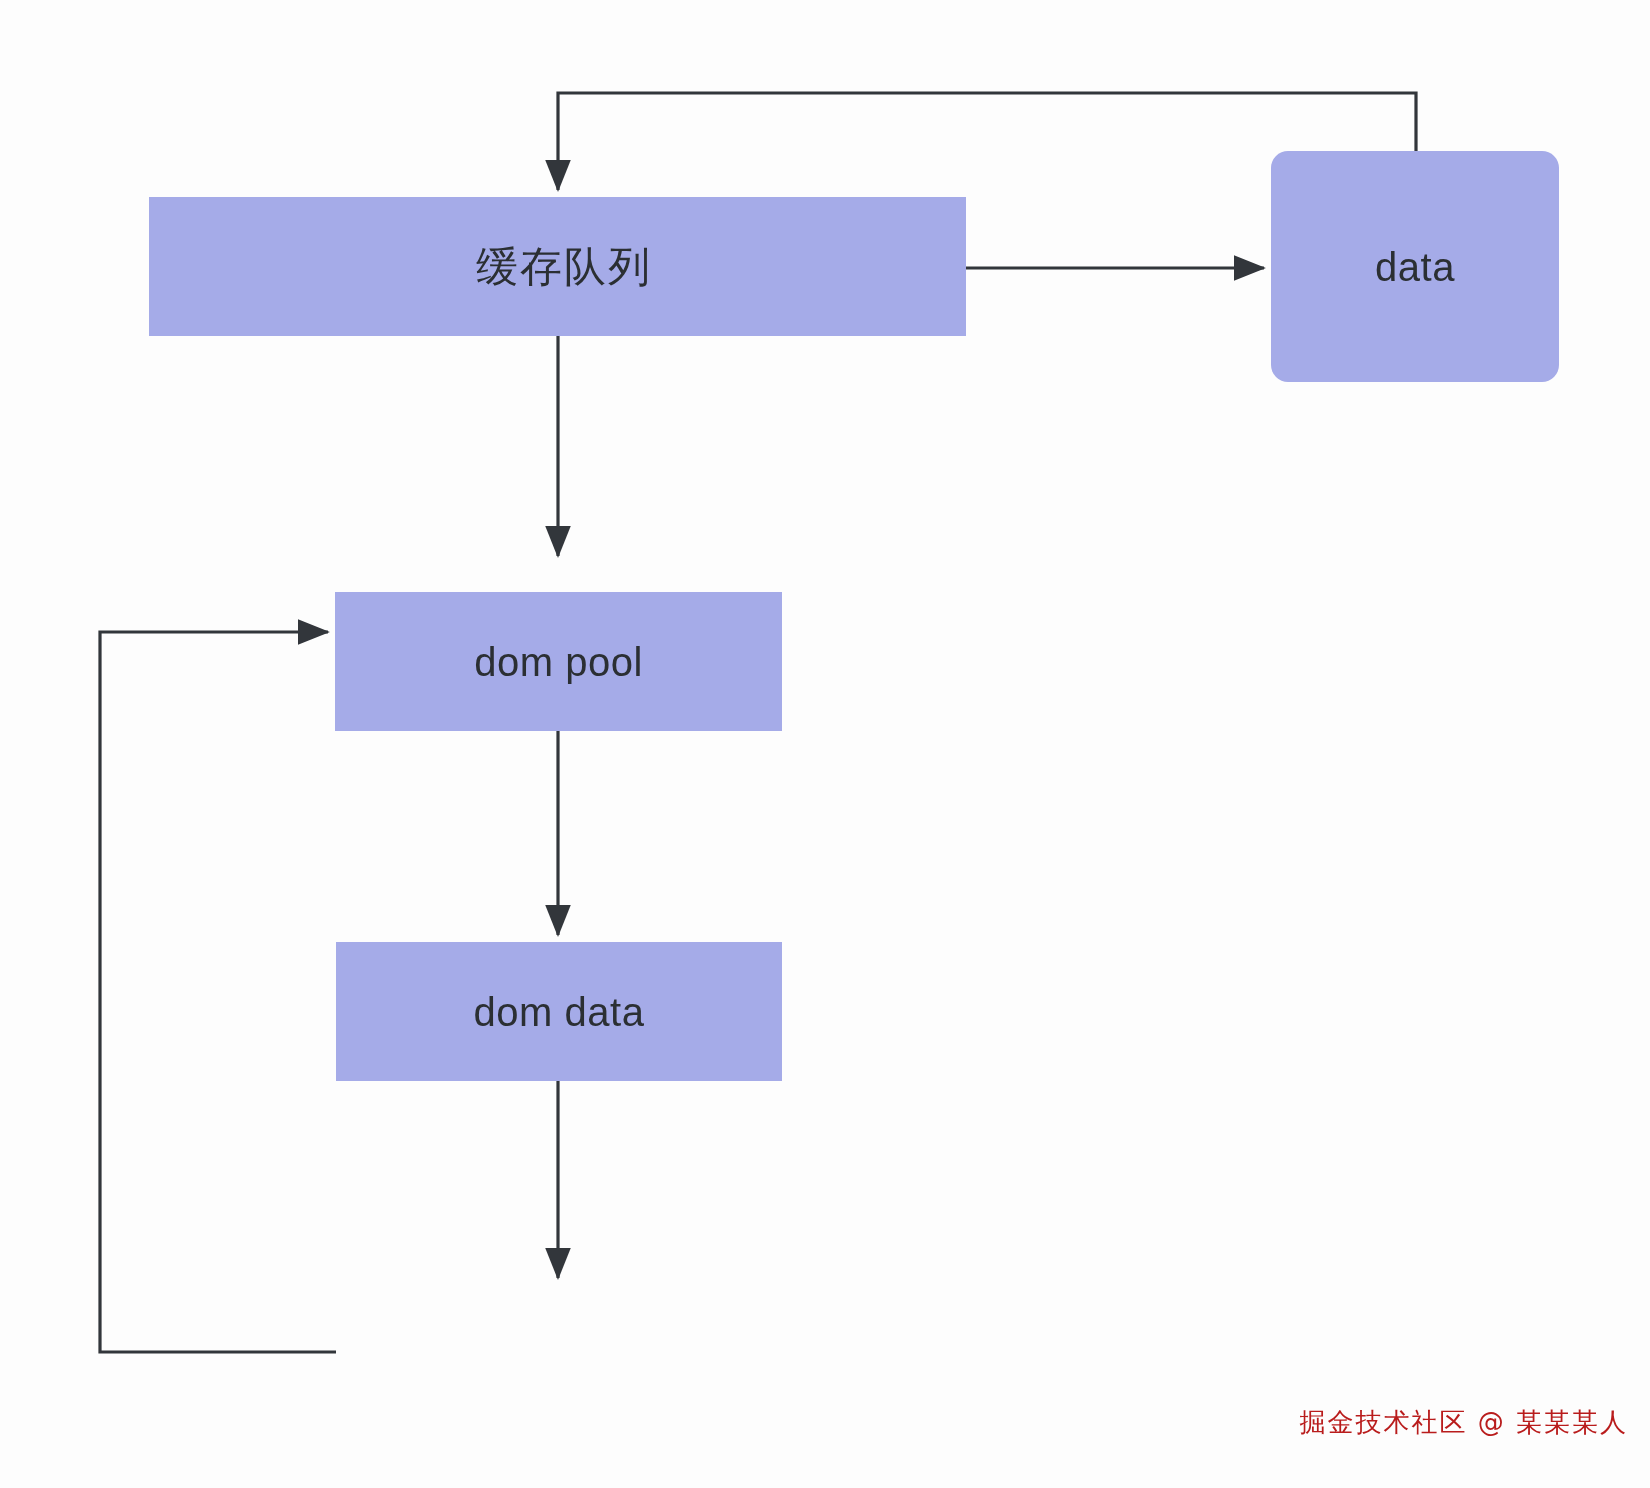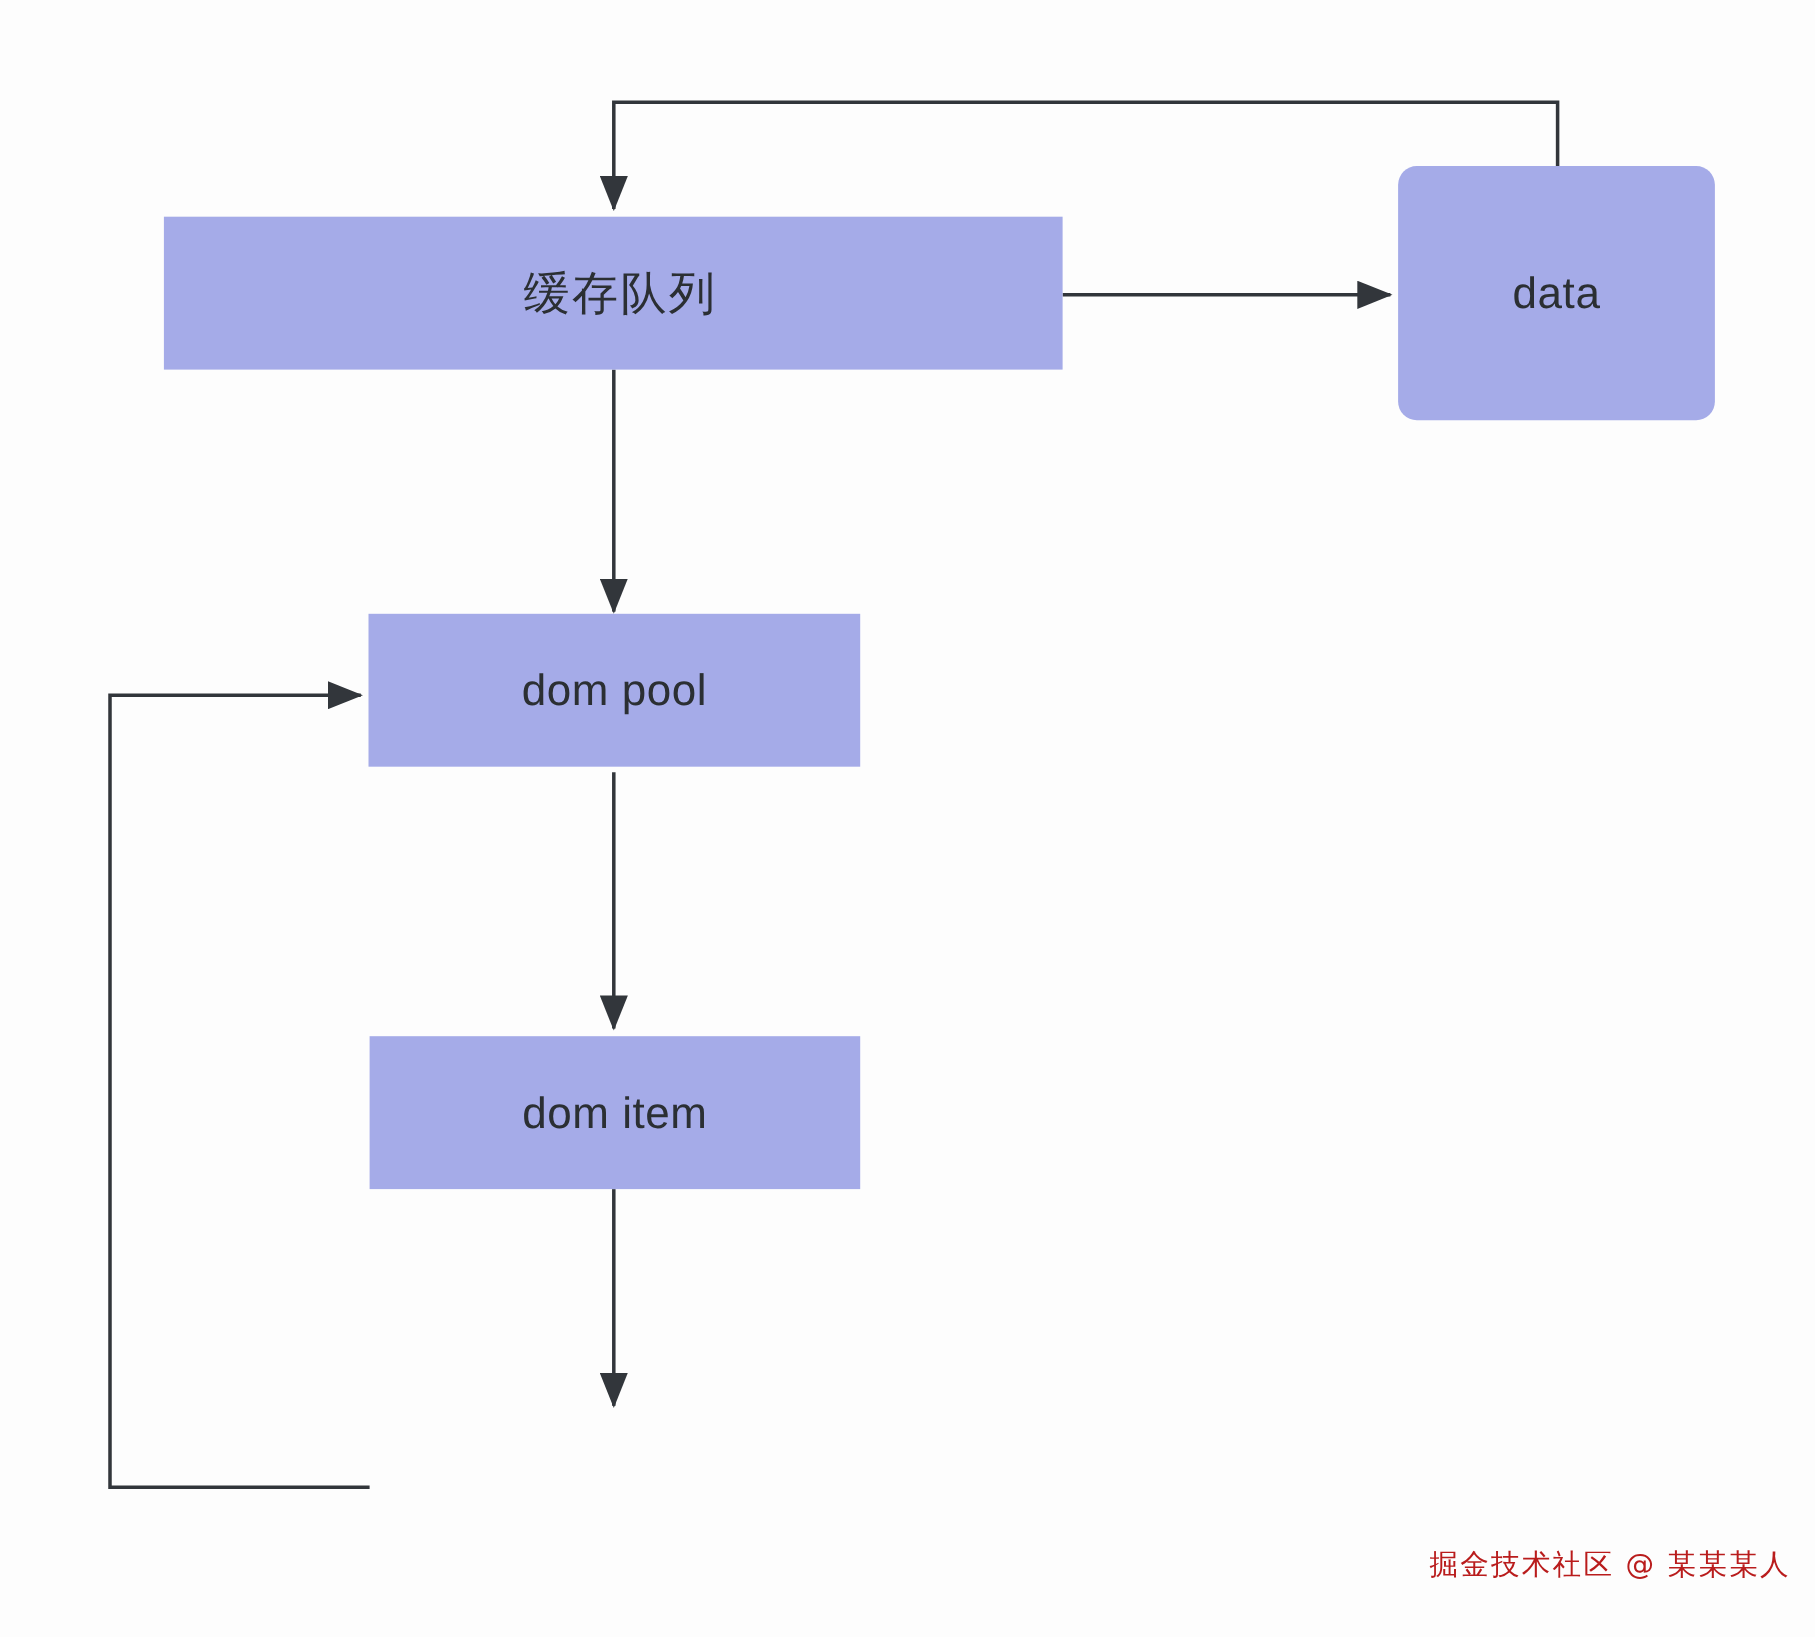--- a/index.html
+++ b/index.html
@@ -77,24 +77,24 @@
   </svg>
 
   <div class="node" style="left:149px;top:197px;width:817px;height:139px;background:#a5abe8;">
     <span class="node-label cjk">缓存队列</span>
   </div>
 
   <div class="node" style="left:1271px;top:151px;width:288px;height:231px;background:#a5abe8;border-radius:17px;">
     <span class="node-label">data</span>
   </div>
 
-  <div class="node" style="left:335px;top:558px;width:447px;height:139px;background:#a5abe8;">
+  <div class="node" style="left:335px;top:592px;width:447px;height:139px;background:#a5abe8;">
     <span class="node-label">dom pool</span>
   </div>
 
   <div class="node" style="left:336px;top:942px;width:446px;height:139px;background:#a5abe8;">
-    <span class="node-label">dom item</span>
+    <span class="node-label">dom data</span>
   </div>
 
 
   <div id="watermark">掘金技术社区 @ 某某某人</div>
 
 </div>
 
 </body></html>

